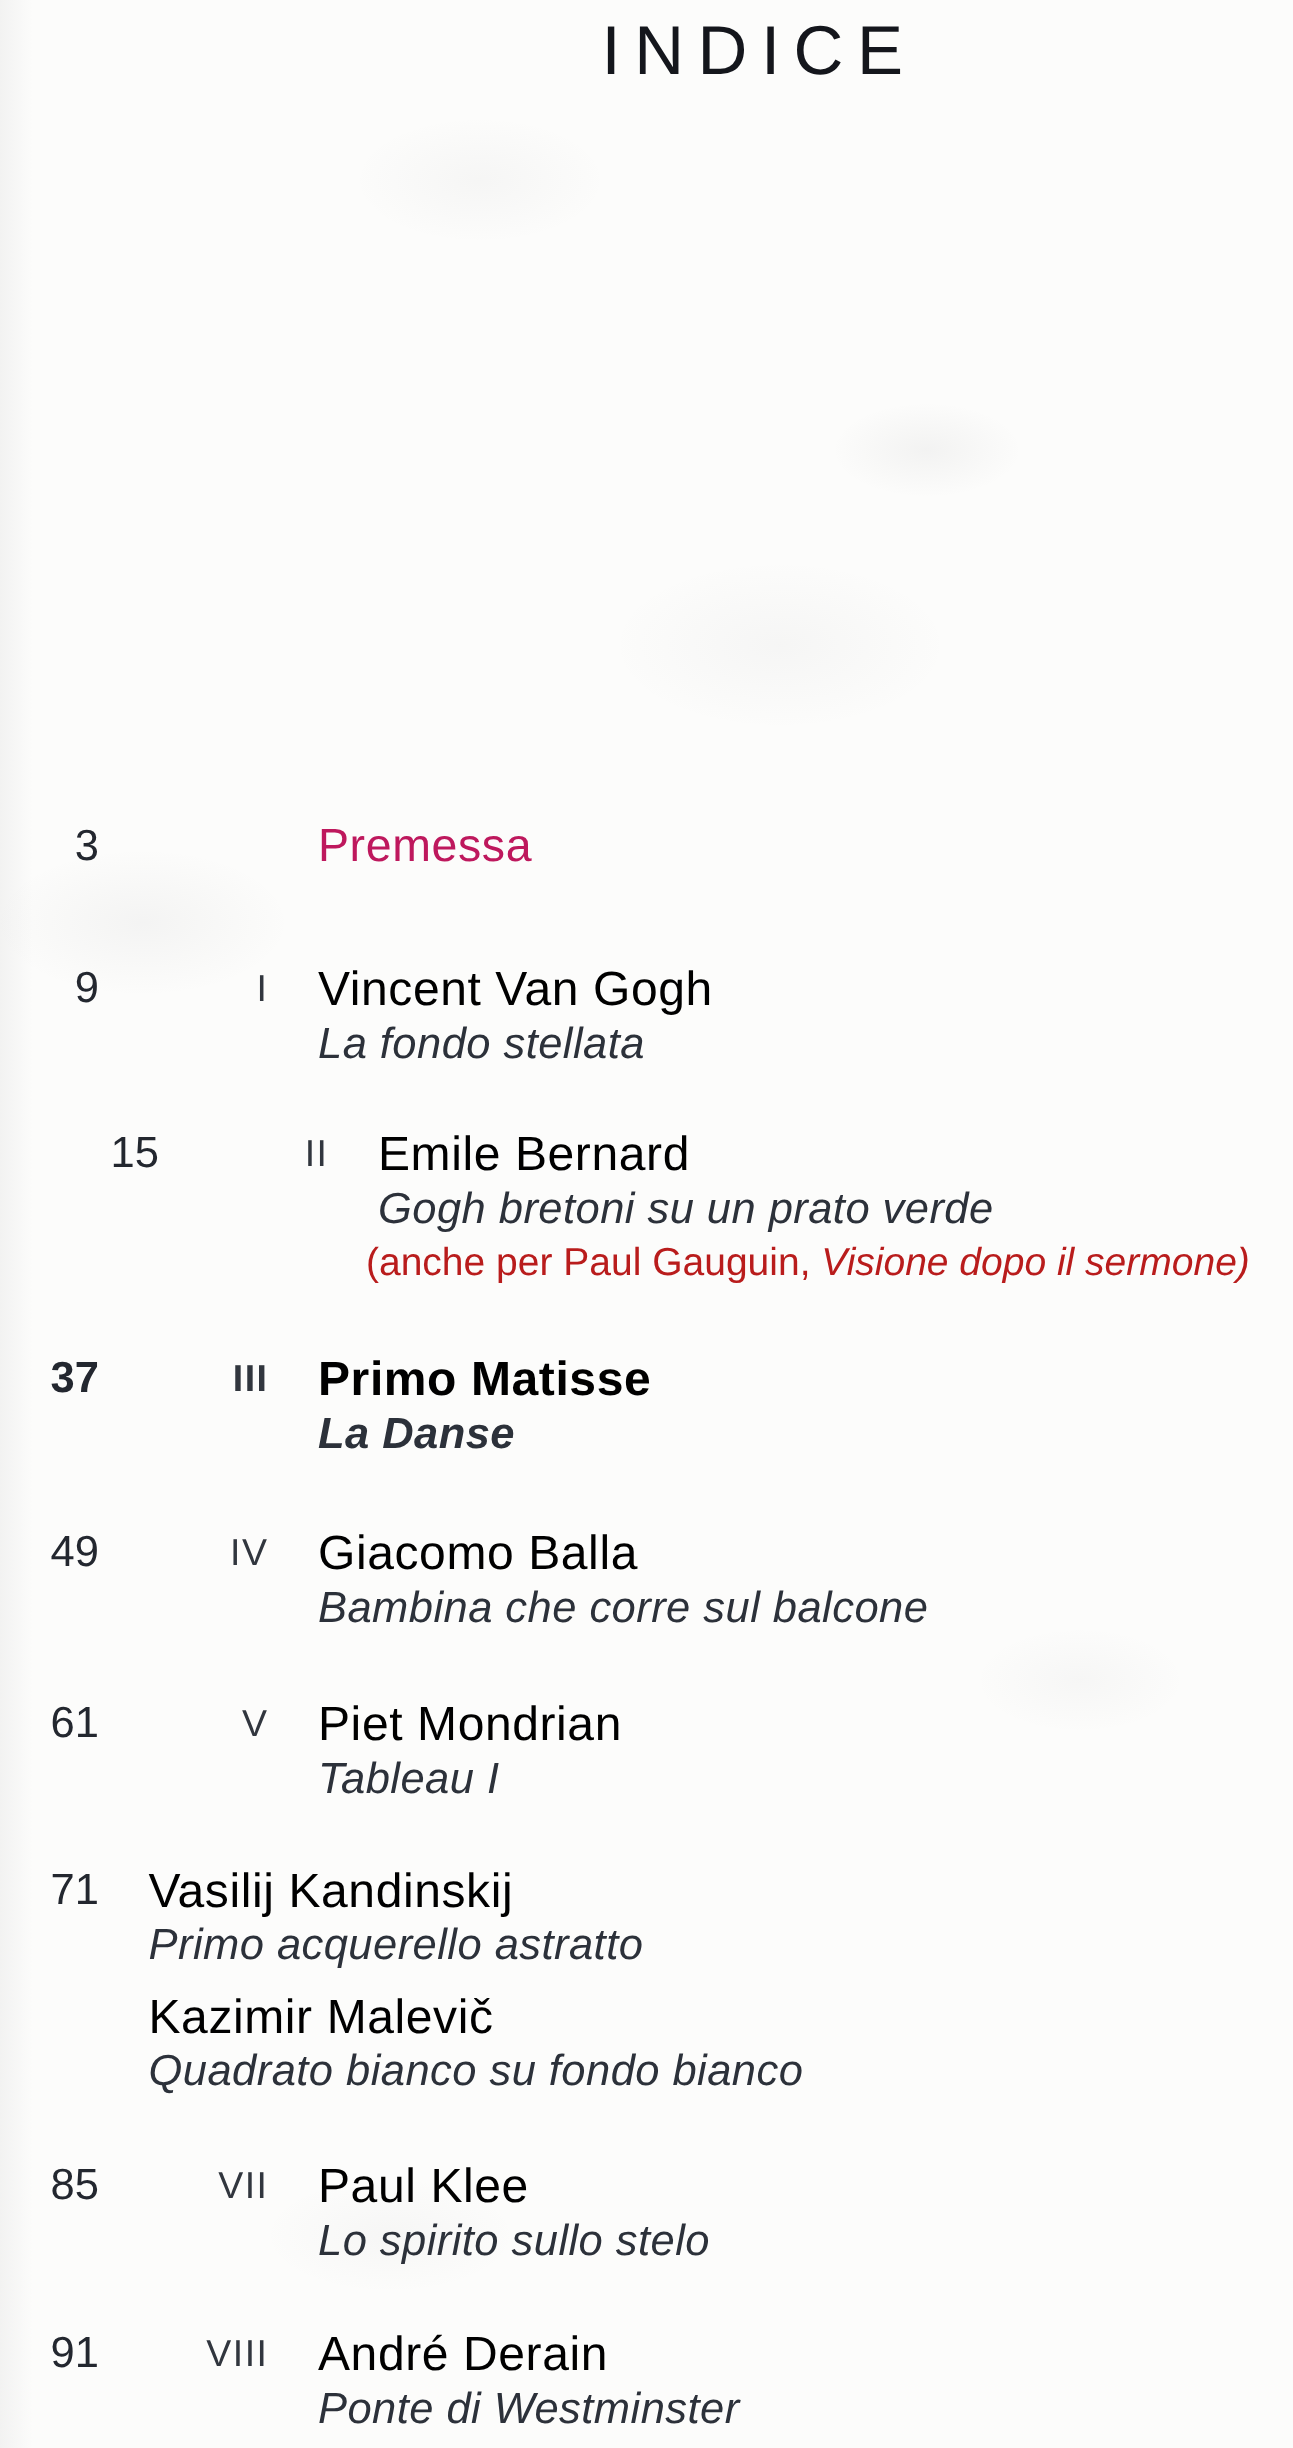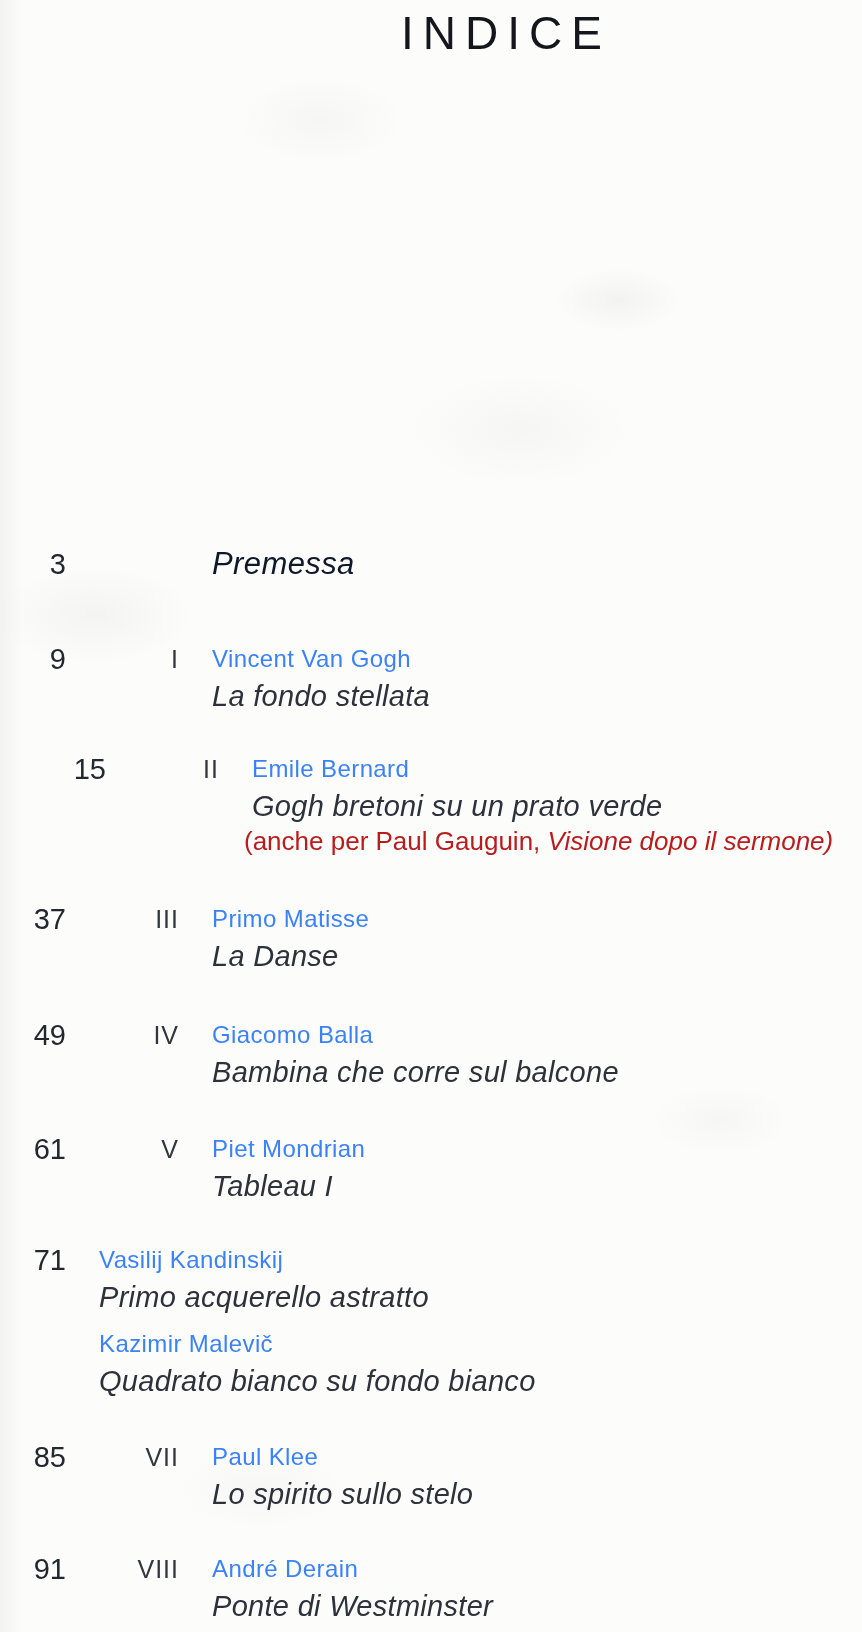--- a/index.html
+++ b/index.html
@@ -33,36 +33,36 @@
   }
   .page-num{
     text-align:right;font-size:29px;line-height:38px;color:#23272f;
   }
   .numeral{
     text-align:right;font-size:25px;line-height:38px;
     letter-spacing:1px;color:#31363e;
   }
   .entry-body{padding-left:33px;}
   .artist{
-    font-size:24px;line-height:38px;letter-spacing:0.4px;color:#3b82f6;
+    font-size:32px;line-height:38px;letter-spacing:0.4px;color:#000000;
     white-space:nowrap;
   }
   .work{
     font-style:italic;font-size:29px;line-height:37px;
     letter-spacing:0.3px;color:#2c313a;white-space:nowrap;
   }
   .note{
     font-size:26px;line-height:33px;margin-left:-8px;
     color:#b91c1c;white-space:nowrap;
   }
   .note .it{font-style:italic;}
   .block.second{margin-top:9px;}
   .premessa{
-    font-style:italic;font-size:31px;line-height:38px;
-    letter-spacing:0.4px;color:#0f172a;
+    font-size:31px;line-height:38px;
+    letter-spacing:0.4px;color:#be185d;
   }
 </style>
 </head>
 <body>
 
 <div class="scan-texture"></div>
 
 <h1 class="page-title">INDICE</h1>
 
 <div id="toc">
@@ -89,21 +89,21 @@
       <div class="page-num">15</div>
       <div class="numeral">II</div>
       <div class="entry-body">
         <div class="block">
           <div class="artist">Emile Bernard</div>
           <div class="work">Gogh bretoni su un prato verde</div>
           <div class="note"><span>(anche per Paul Gauguin, </span><span class="it">Visione dopo il sermone)</span></div>
         </div>
       </div>
     </div>
-    <div class="entry" style="top: 900px;">
+    <div class="entry" style="top: 900px; font-weight: bold;">
       <div class="page-num">37</div>
       <div class="numeral">III</div>
       <div class="entry-body">
         <div class="block">
           <div class="artist">Primo Matisse</div>
           <div class="work">La Danse</div>
         </div>
       </div>
     </div>
     <div class="entry" style="top: 1016px;">

